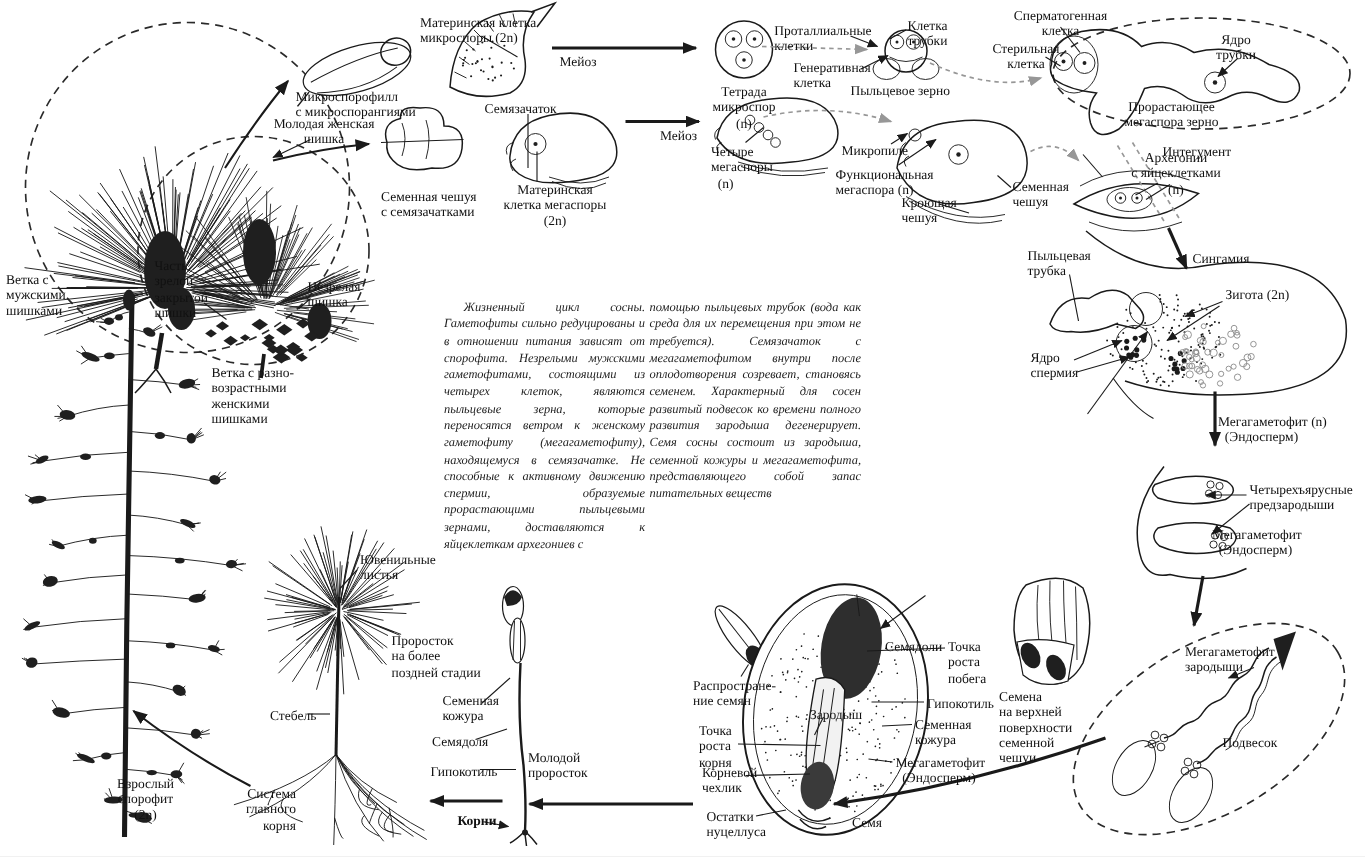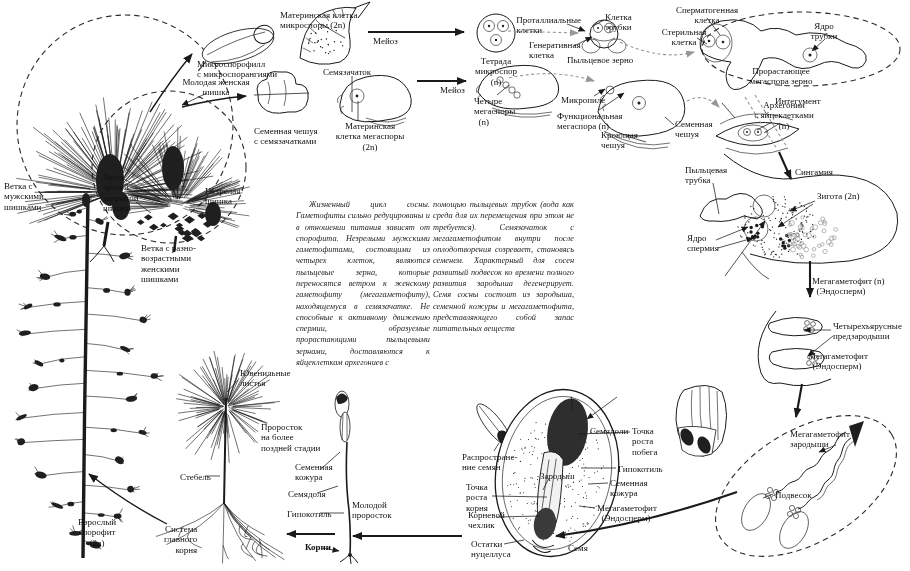--- a/index.html
+++ b/index.html
@@ -1302,21 +1302,26 @@
       <div class="lbl l" style="left: 687px; top: 233px;">Ядро
 спермия</div>
       <div class="lbl l" style="left: 812px; top: 228px; margin-top: 48px;">Мегагаметофит (n)
 &nbsp;&nbsp;(Эндосперм)</div>
       <div class="lbl l" style="left: 833px; top: 321px;">Четырехъярусные
 предзародыши</div>
       <div class="lbl l" style="left: 808px; top: 351px;">Мегагаметофит
 &nbsp;&nbsp;(Эндосперм)</div>
       <div class="lbl l" style="left: 790px; top: 429px;">Мегагаметофит
 зародыши</div>
-      <div class="lbl l" style="left: 775px; top: 490px;">Подвесок</div>
+      <div class="lbl l" style="left: 775px; top: 490px; padding-left: 40px;">Подвесок</div>
+      <div class="lbl l" style="left: 666px; top: 459px;">Семена
+на верхней
+поверхности
+семенной
+чешуи</div>
       <div class="lbl l" style="left: 590px; top: 390px; margin-top: 36px;">Семядоли</div>
       <div class="lbl l" style="left: 632px; top: 426px;">Точка
 роста
 побега</div>
       <div class="lbl l" style="left: 618px; top: 464px;">Гипокотиль</div>
       <div class="lbl l" style="left: 610px; top: 478px;">Семенная
 кожура</div>
       <div class="lbl l" style="left: 597px; top: 503px;">Мегагаметофит
 &nbsp;&nbsp;(Эндосперм)</div>
       <div class="lbl l" style="left: 540px; top: 471px; font-family: Liberation Serif, serif;">Зародыш</div>

